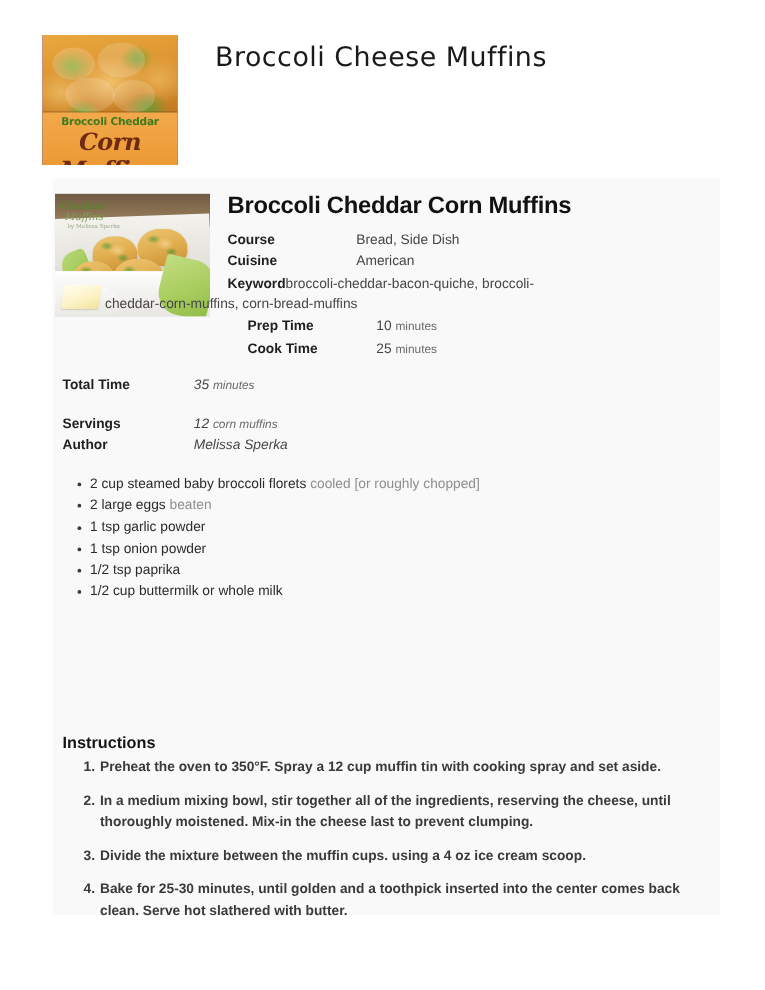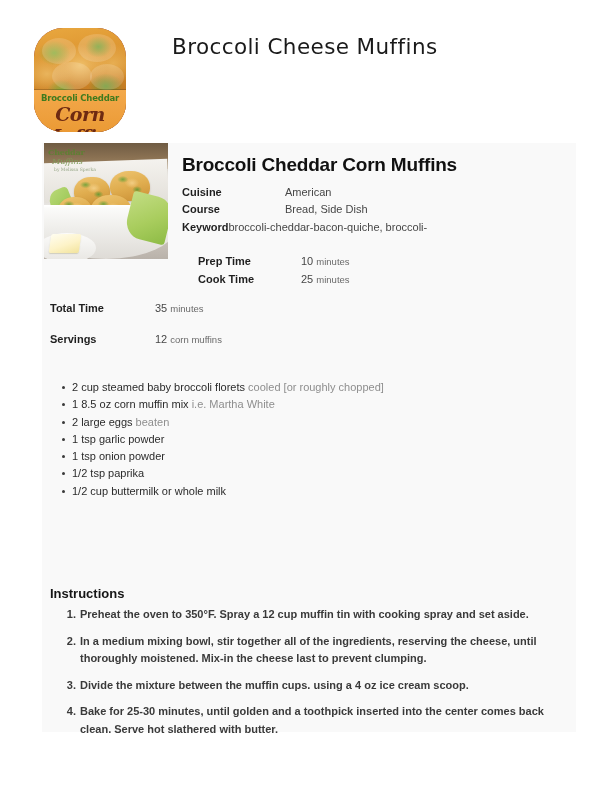--- a/index.html
+++ b/index.html
@@ -20,25 +20,24 @@
   .page-header {
     position: absolute;
     left: 0; top: 0;
     width: 612px;
     height: 140px;
   }
   .header-thumb {
     position: absolute;
     left: 34px;
     top: 28px;
-    width: 92px;
+    width: 108px;
     height: 104px;
     overflow: hidden;
     background: #7f1d1d;
-    border-radius: 29px;
   }
   .thumb-photo {
     position: absolute;
     inset: 0;
     background:
       radial-gradient(ellipse 26px 20px at 22% 24%, #8fae3e 0%, rgba(143,174,62,0) 62%),
       radial-gradient(ellipse 22px 18px at 70% 18%, #7ea33a 0%, rgba(126,163,58,0) 60%),
       radial-gradient(ellipse 30px 22px at 78% 56%, #6f9833 0%, rgba(111,152,51,0) 58%),
       radial-gradient(ellipse 24px 18px at 30% 60%, #86a93c 0%, rgba(134,169,60,0) 60%),
       radial-gradient(ellipse 40px 30px at 50% 36%, #f0c06a 0%, rgba(240,192,106,0) 70%),
@@ -108,23 +107,23 @@
   .card-inner {
     position: relative;
     width: 100%;
     height: 100%;
   }
 
   
   .recipe-photo {
     position: absolute;
     left: 2px;
-    top: 0;
+    top: 12px;
     width: 124px;
-    height: 116px;
+    height: 98px;
     overflow: hidden;
     background: #cfc9c0;
   }
   .photo-bg {
     position: absolute;
     inset: 0;
     background:
       linear-gradient(180deg, #8c7f6f 0%, #a59484 14%, #cfcac3 28%, #e9e7e4 55%, #cfc8c0 78%, #b9b2aa 100%);
   }
   .photo-wood {
@@ -310,20 +309,21 @@
   }
   .wide-label {
     flex: 0 0 105px;
     font-size: 11px;
     font-weight: bold;
     color: #1f1f1f;
   }
   .wide-value {
     font-size: 11px;
     color: #464646;
+    font-style: italic;
   }
   .wide-value .unit {
     font-size: 9.5px;
     color: #6a6a6a;
   }
   .gap-row { height: 14px; }
 
   
   .section {
     position: absolute;
@@ -428,32 +428,33 @@
       <div class="photo-overlay-text1">Cheddar</div>
       <div class="photo-overlay-text2">Muffins</div>
       <div class="photo-overlay-text3">by Melissa Sperka</div>
     </div>
 
     <div class="card-title">Broccoli Cheddar Corn Muffins</div>
 
     <div class="meta-block">
 
       <div class="meta-row">
+        <span class="meta-label">Course</span>
+        <span class="meta-value">Bread, Side Dish</span>
+      </div>
+
+      <div class="meta-row">
         <span class="meta-label">Cuisine</span>
         <span class="meta-value">American</span>
       </div>
 
-      <div class="meta-row">
-        <span class="meta-label">Course</span>
-        <span class="meta-value">Bread, Side Dish</span>
-      </div>
-
       <div class="keyword-row">
         <span class="meta-label">Keyword</span><span class="keyword-value">broccoli-cheddar-bacon-quiche, broccoli-</span>
       </div>
+      <div class="meta-wrap" style="margin-left:-98px;">cheddar-corn-muffins, corn-bread-muffins</div>
     </div>
 
     <div class="time-block">
       <div class="meta-row">
         <span class="meta-label">Prep Time</span>
         <span class="meta-value"><span>10</span> <span class="unit">minutes</span></span>
       </div>
       <div class="meta-row">
         <span class="meta-label">Cook Time</span>
         <span class="meta-value"><span>25</span> <span class="unit">minutes</span></span>
@@ -463,26 +464,29 @@
     <div class="meta-block-wide">
       <div class="wide-row">
         <span class="wide-label">Total Time</span>
         <span class="wide-value"><span>35</span> <span class="unit">minutes</span></span>
       </div>
       <div class="gap-row"></div>
       <div class="wide-row">
         <span class="wide-label">Servings</span>
         <span class="wide-value"><span>12</span> <span class="unit">corn muffins</span></span>
       </div>
+      <div class="wide-row">
+        <span class="wide-label">Author</span>
+        <span class="wide-value">Melissa Sperka</span>
+      </div>
     </div>
 
     <div class="section" style="top:236px;">
       <ul class="ingredients">
         <li><span class="ing-amount">2 cup steamed baby broccoli florets</span> <span class="ing-note">cooled [or roughly chopped]</span></li>
-        <li><span class="ing-amount">1 8.5 oz corn muffin mix</span> <span class="ing-note">i.e. Martha White</span></li>
         <li><span class="ing-amount">2 large eggs</span> <span class="ing-note">beaten</span></li>
         <li><span class="ing-amount">1 tsp garlic powder</span> <span class="ing-note"></span></li>
         <li><span class="ing-amount">1 tsp onion powder</span> <span class="ing-note"></span></li>
         <li><span class="ing-amount">1/2 tsp paprika</span> <span class="ing-note"></span></li>
         <li><span class="ing-amount">1/2 cup buttermilk or whole milk</span> <span class="ing-note"></span></li>
       </ul>
     </div>
 
     <div class="section" style="top:443px;">
       <div class="section-heading">Instructions</div>

